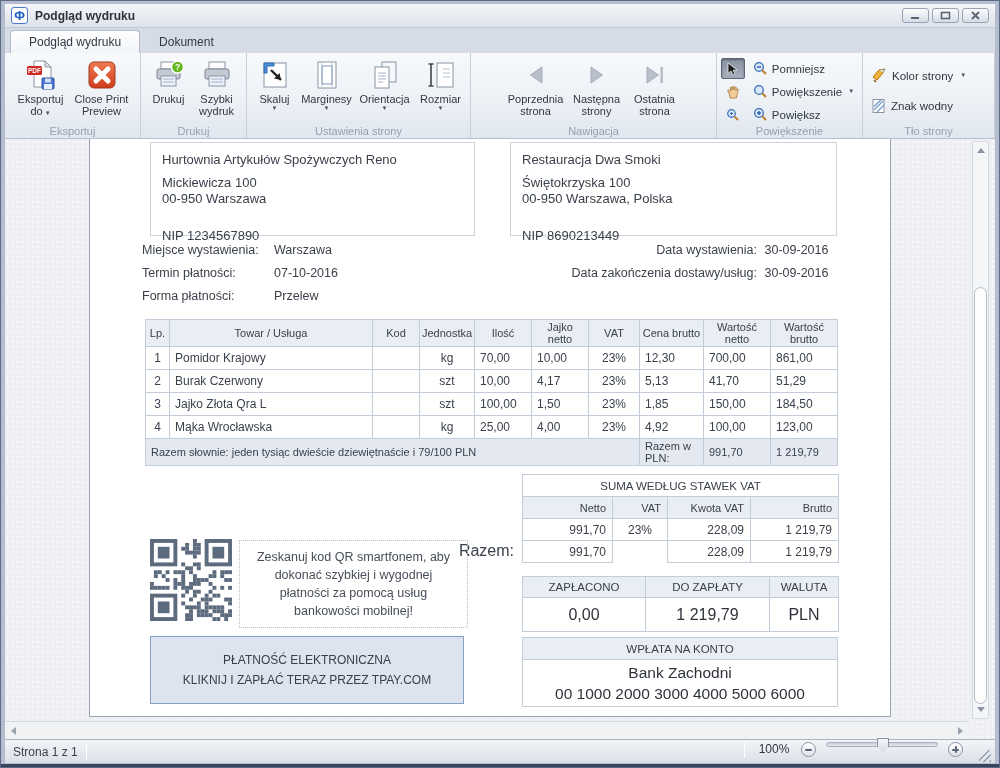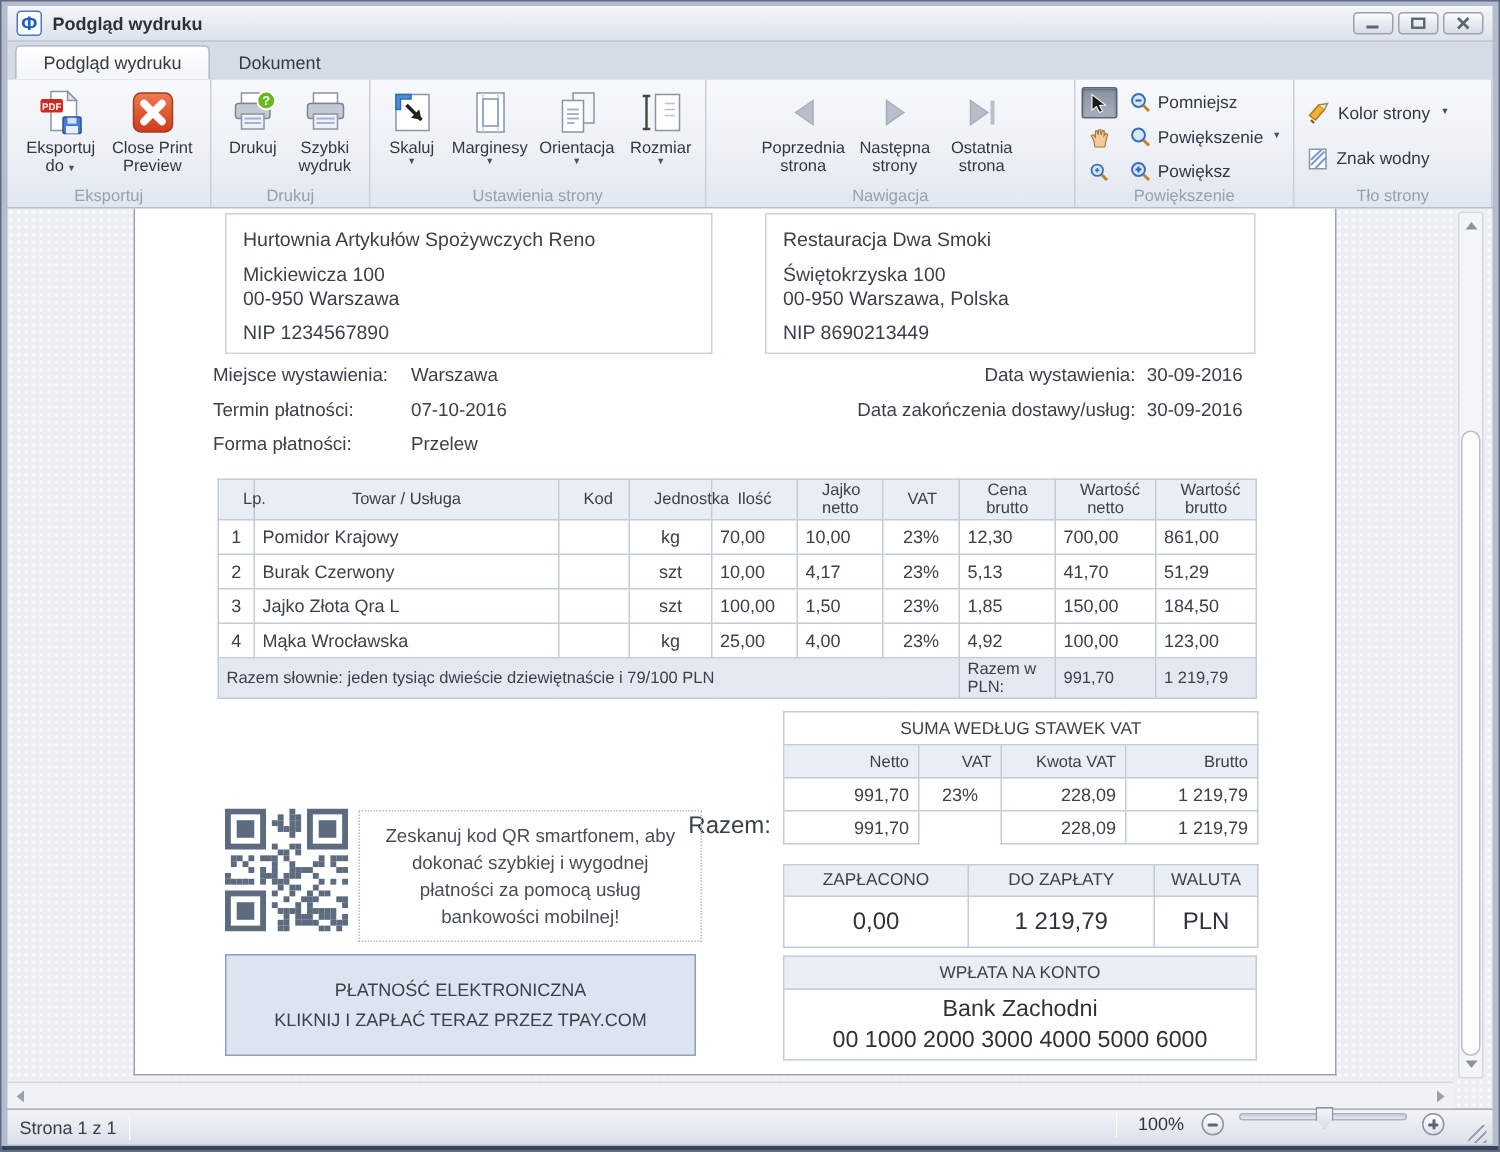--- a/index.html
+++ b/index.html
@@ -61,34 +61,34 @@
   .arr{width:0;height:0;position:absolute}
   .arr.up{left:4px;top:6px;border-left:4px solid transparent;border-right:4px solid transparent;border-bottom:5px solid #8b93a2}
   .arr.down{left:4px;bottom:6px;border-left:4px solid transparent;border-right:4px solid transparent;border-top:5px solid #8b93a2}
   .hscroll{position:absolute;left:0;right:26px;bottom:0;height:18px;background:#f0f2f4;border-top:1px solid #d5dae1}
   .arr.left{left:6px;top:5px;border-top:4px solid transparent;border-bottom:4px solid transparent;border-right:5px solid #9aa1ae}
   .arr.right{right:6px;top:5px;border-top:4px solid transparent;border-bottom:4px solid transparent;border-left:5px solid #9aa1ae}
 
   
   .party{position:absolute;top:3px;border:1px solid #ccd3de;padding:9px 11px;font-size:13px;line-height:16px}
   .party .pname{margin-bottom:7px}
-  .party .pnip{margin-top:7px}
+  .party .pnip{margin-top:21px}
   .seller{left:60px;width:325px;height:94px}
   .buyer{left:420px;width:327px;height:94px}
 
   .meta{position:absolute;top:104px;left:52px;right:54px;font-size:12.5px}
   .meta-row{display:flex;margin-bottom:9px}
   .meta-l{width:132px}
   .meta-v{width:150px}
   .meta-rl{margin-left:auto;text-align:right}
   .meta-rv{width:79px;text-align:center}
 
   table{border-collapse:collapse;table-layout:fixed}
   .items{position:absolute;left:55px;top:180px;width:692px;font-size:12px}
-  .items th{background:#e9edf4;border:1px solid #c3ccd9;font-weight:normal;font-size:11px;line-height:12px;padding:1px 16px;height:25px;color:#3b414b}
+  .items th{background:#e9edf4;border:1px solid #c3ccd9;font-weight:normal;font-size:11px;line-height:12px;padding:1px 2px;height:25px;color:#3b414b}
   .items td{border:1px solid #c3ccd9;height:23px;padding:1px 5px}
   .items .c{text-align:center}.items .r{text-align:left}
   .items .trow td{background:#fff}
   .items tfoot td{background:#e3e8f1;height:20px;font-size:11px}
 
   .vatsum{position:absolute;left:432px;top:335px;width:316px;font-size:12px}
   .vatsum td,.vatsum th{border:1px solid #c3ccd9;height:22px;padding:1px 6px;font-weight:normal}
   .vatsum .ttl{text-align:center;font-size:11.5px}
   .vatsum .hd td{background:#e9edf4;text-align:right;font-size:11px}
   .vatsum .r{text-align:right}.vatsum .c{text-align:center}

